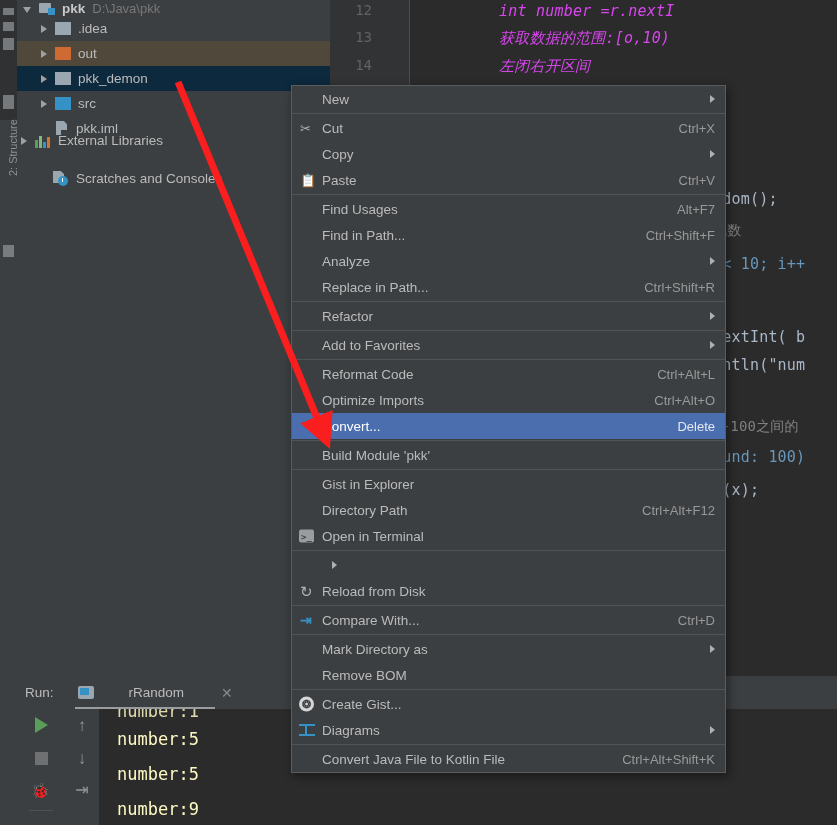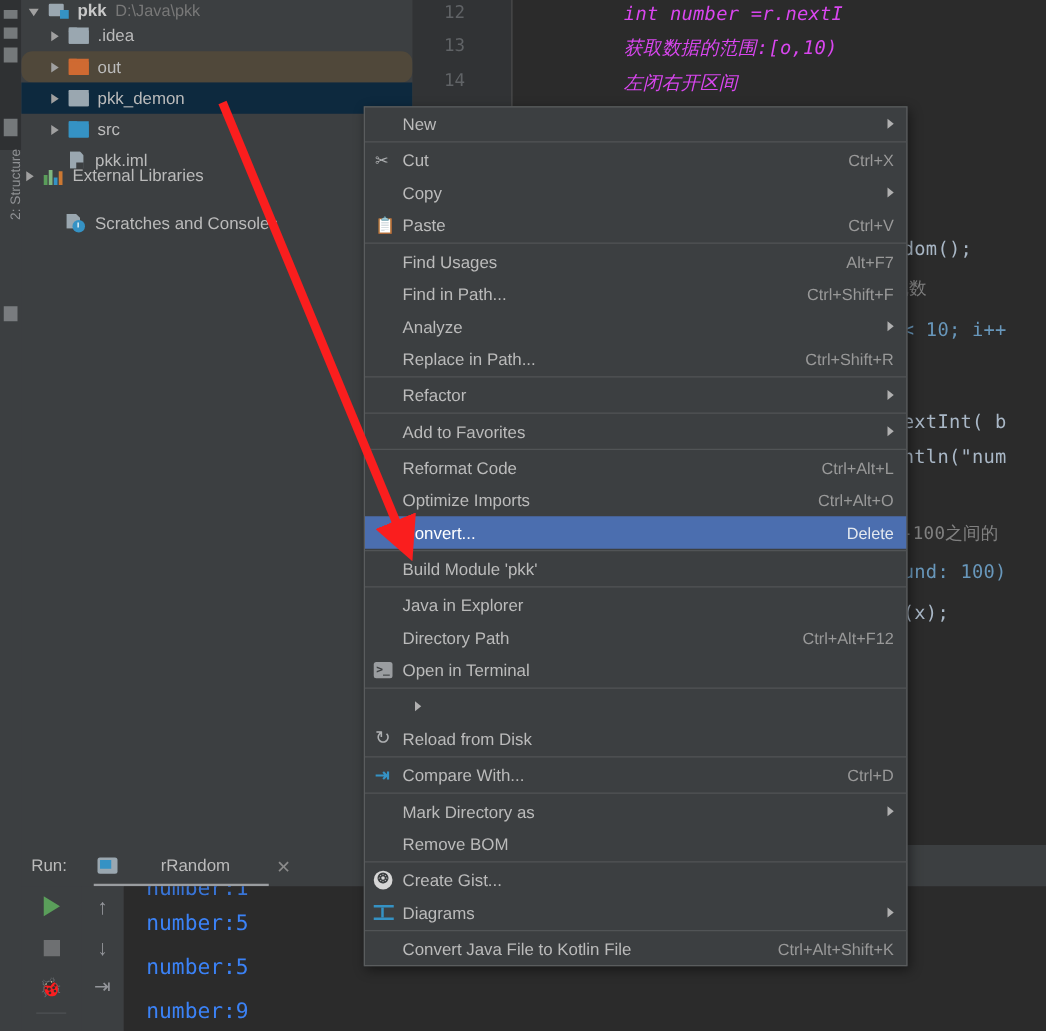--- a/index.html
+++ b/index.html
@@ -97,21 +97,21 @@
     overflow: hidden;
   }
   .tree-row {
     position: absolute;
     left: 0; right: 0;
     height: 25px;
     display: flex;
     align-items: center;
     white-space: nowrap;
   }
-  .tree-row.sel-out   { background: #50483a; border-radius: 9px; }
+  .tree-row.sel-out   { background: #50483a; }
   .tree-row.sel-focus { background: #0d293e; }
   .tw {
     width: 0; height: 0;
     border-left: 6px solid #a0a0a0;
     border-top: 4.5px solid transparent;
     border-bottom: 4.5px solid transparent;
     margin-right: 8px;
     flex: none;
   }
   .tw.down {
@@ -343,21 +343,21 @@
     left: 82px; top: 33px; right: 0; bottom: 0;
     background: #2b2b2b;
     overflow: hidden;
   }
   .console-line {
     position: absolute;
     left: 18px;
     white-space: pre;
     font-family: "DejaVu Sans Mono", monospace;
     font-size: 17px;
-    color: #3b82f6;
+    color: #fef9c3;
   }
   .run-side-strip {
     position: absolute;
     left: 0; top: 676px; width: 17px; bottom: 0;
     background: #3c3f41;
   }
 
   
   .annotation {
     position: absolute;
@@ -572,21 +572,21 @@
     <div class="ctx-sep"></div>
 
     <div class="ctx-item">
       <span class="ctx-ico"></span>
       <span class="ctx-label">Build Module 'pkk'</span>
     </div>
     <div class="ctx-sep"></div>
 
     <div class="ctx-item">
       <span class="ctx-ico"></span>
-      <span class="ctx-label">Java in Explorer</span>
+      <span class="ctx-label">Gist in Explorer</span>
     </div>
 
     <div class="ctx-item">
       <span class="ctx-ico"></span>
       <span class="ctx-label">Directory Path</span>
       <span class="ctx-short">Ctrl+Alt+F12</span>
     </div>
 
     <div class="ctx-item">
       <span class="ctx-ico">

